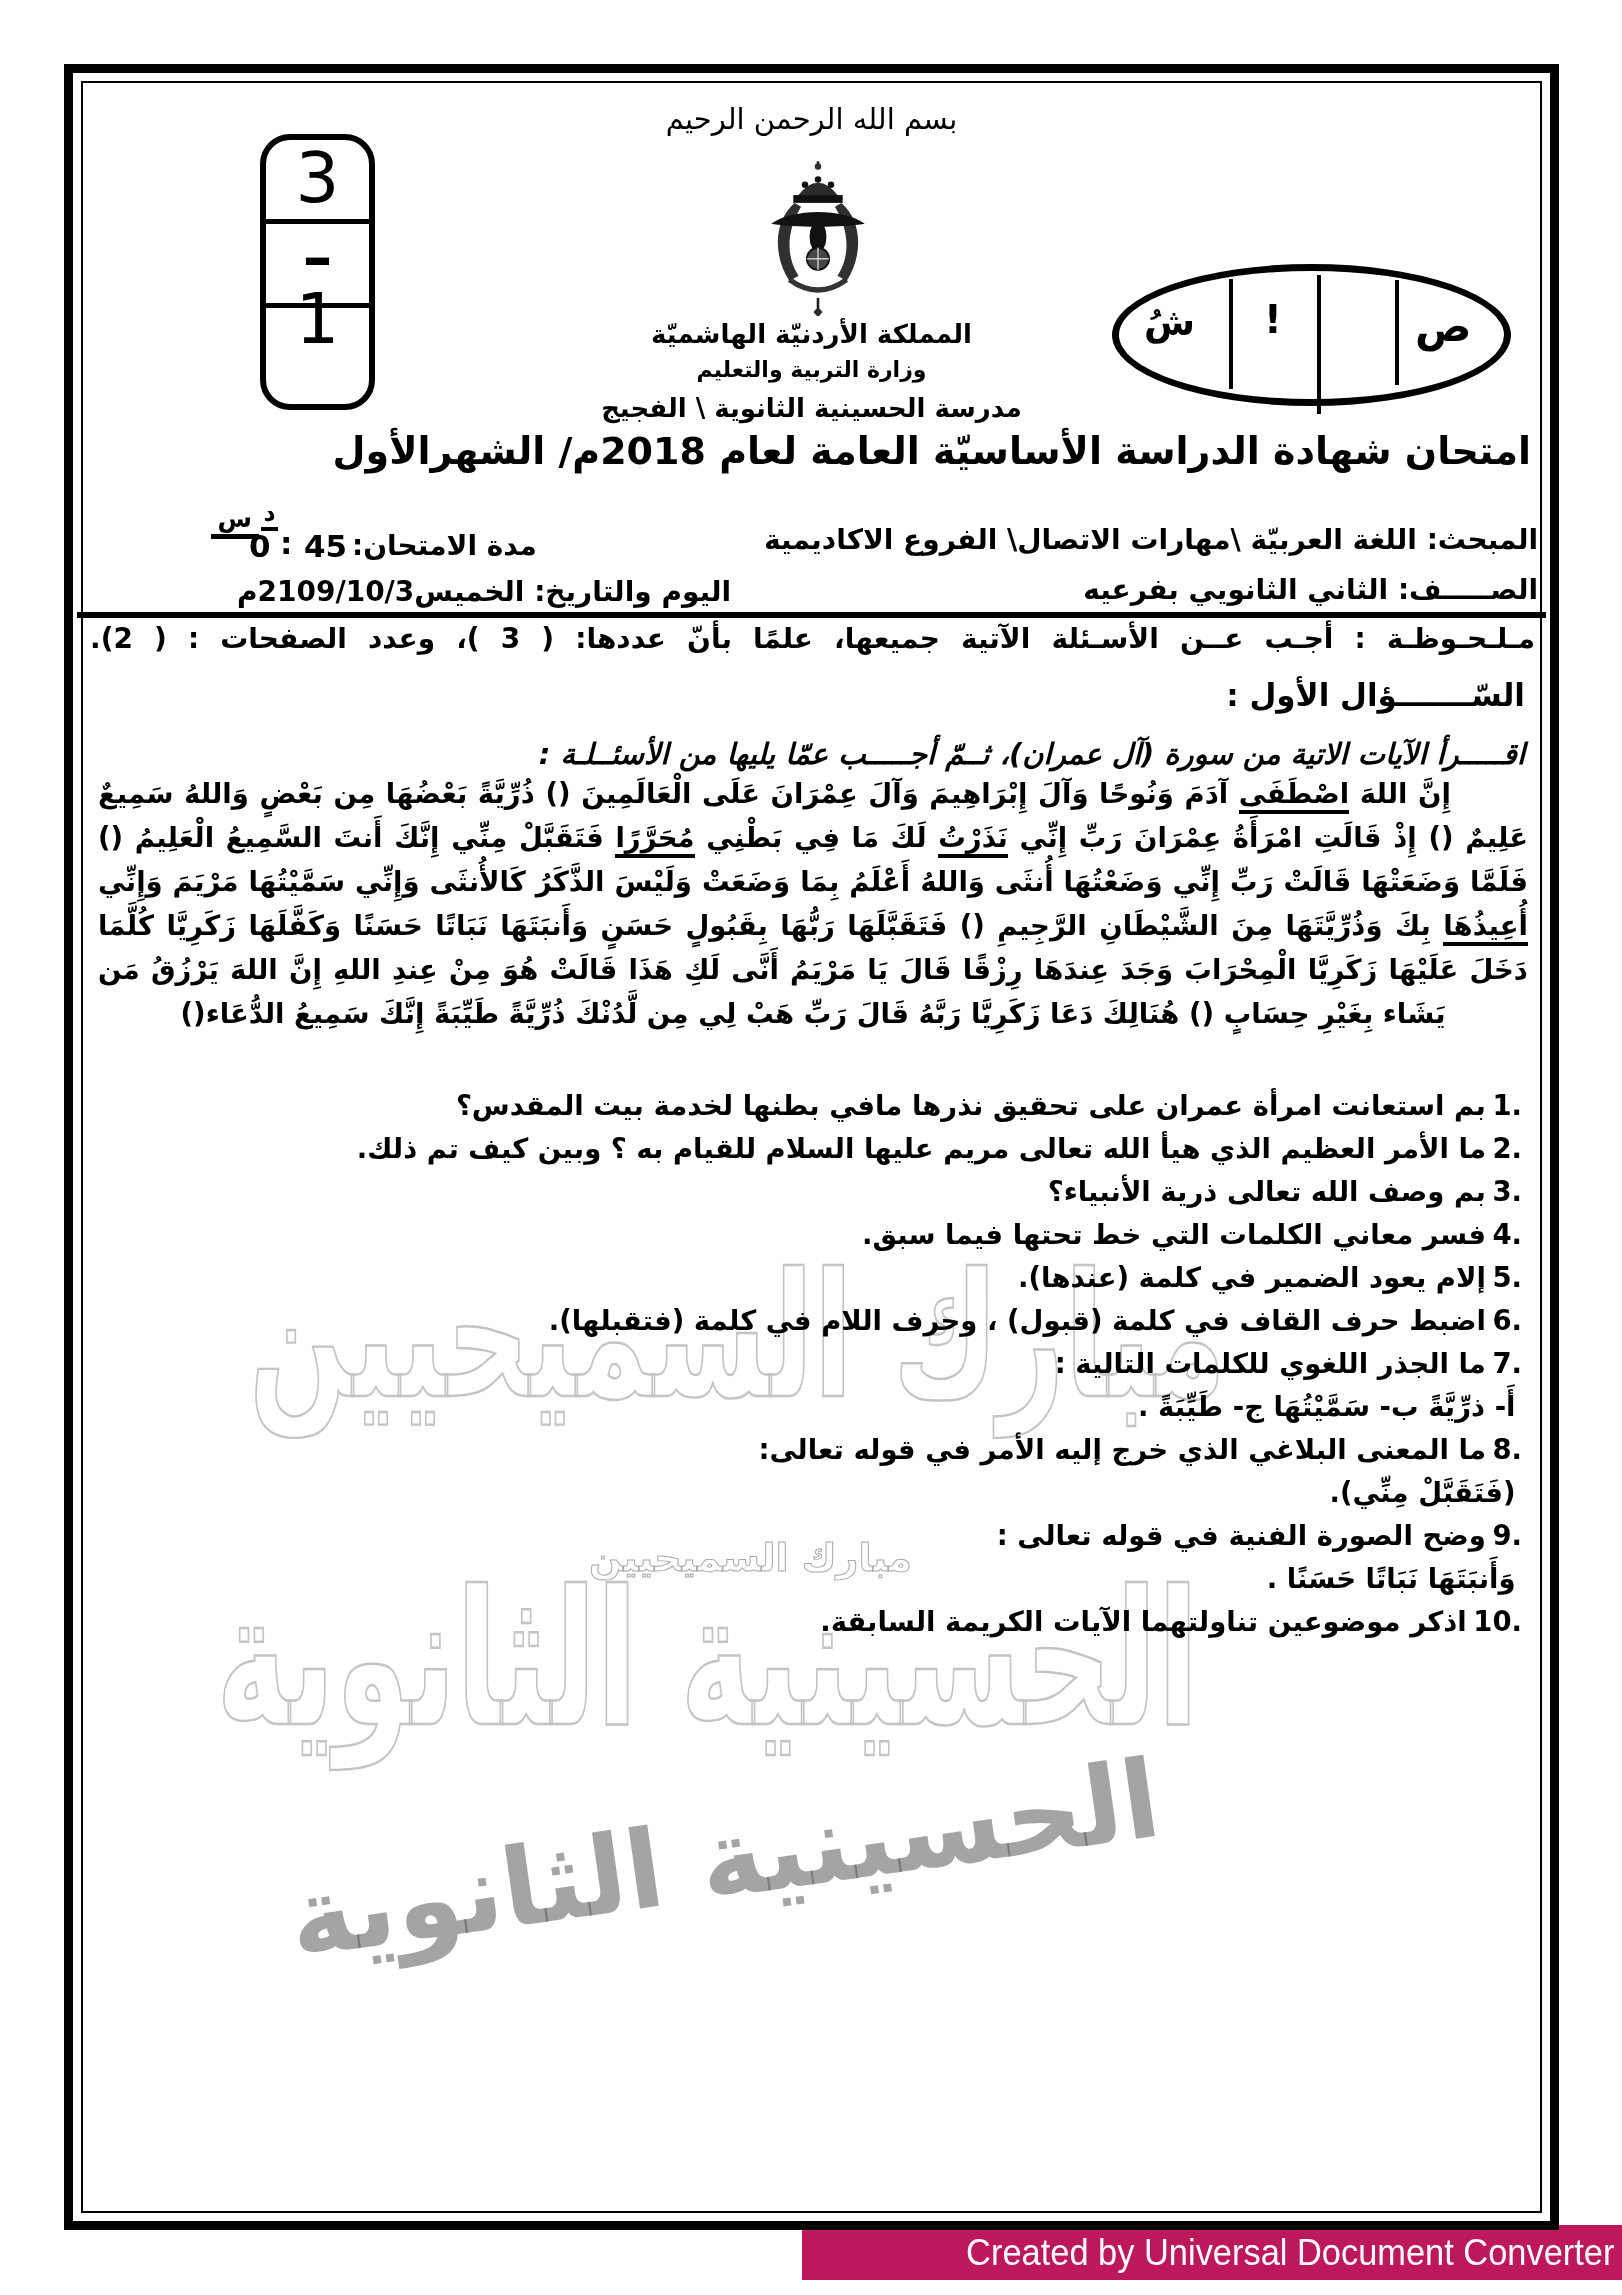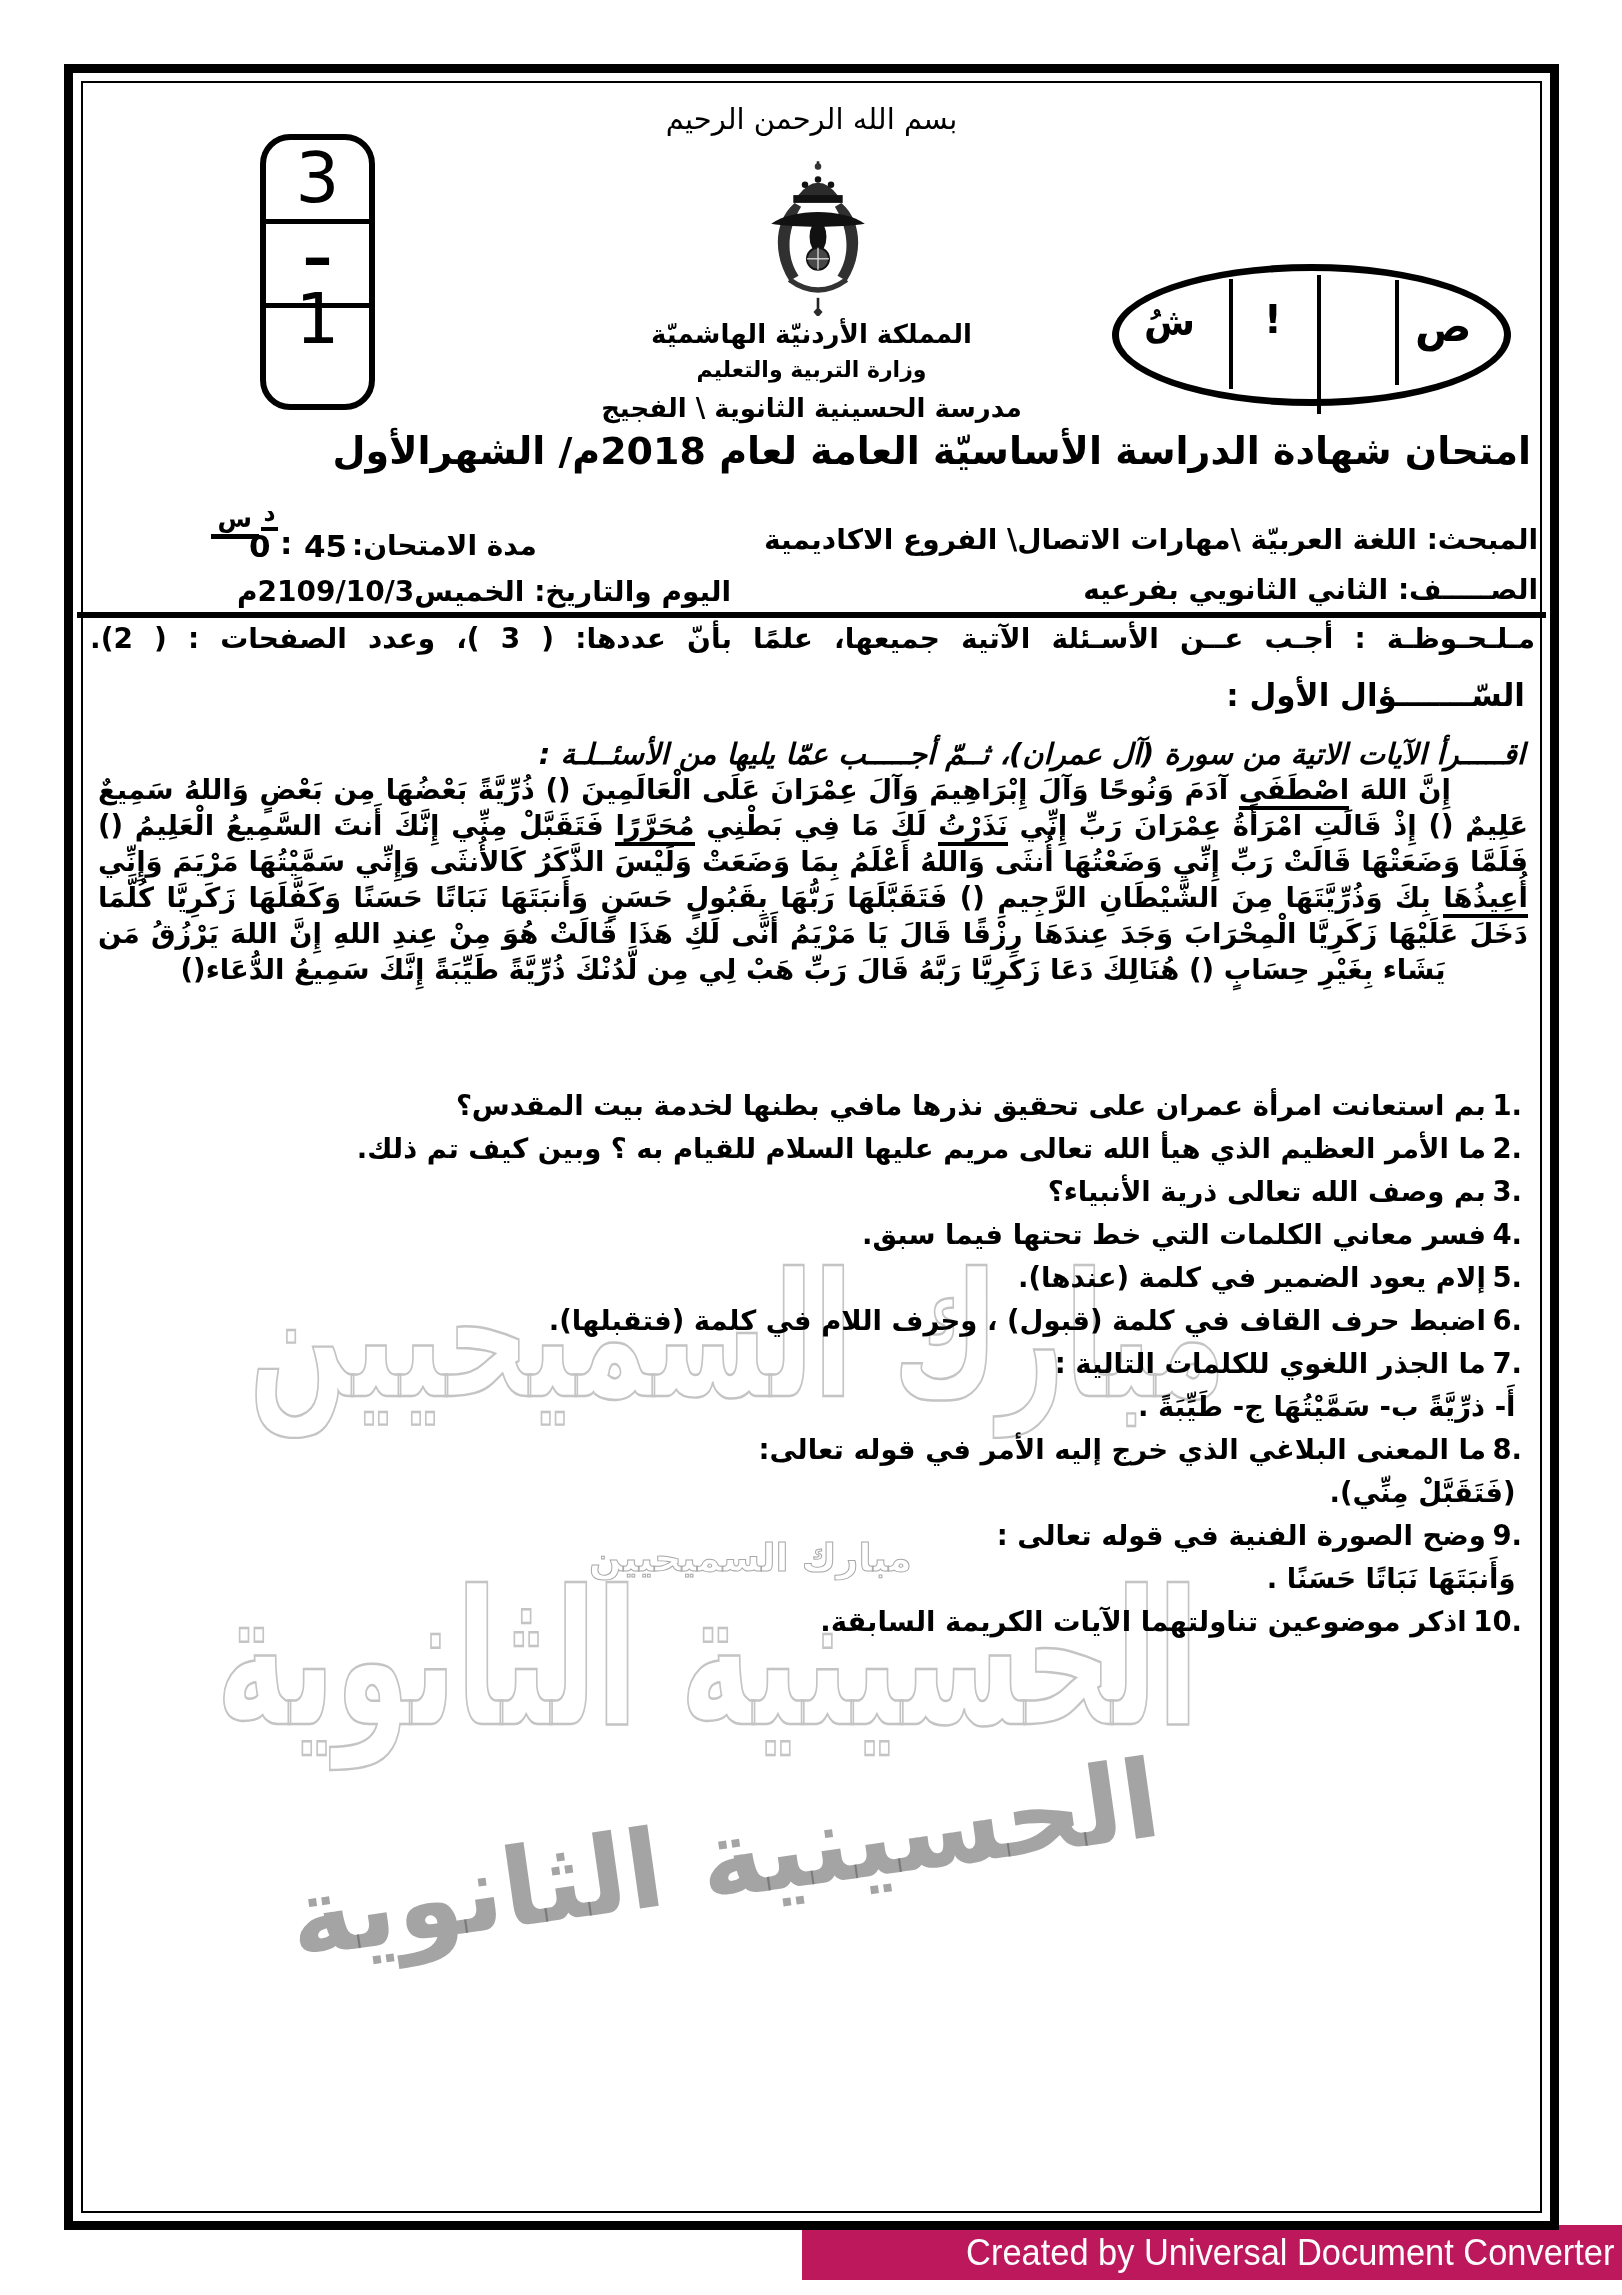--- a/index.html
+++ b/index.html
@@ -48,21 +48,21 @@
   .du-label{left:175px;top:30px;font-size:28px;direction:rtl;}
   .rule{position:absolute;left:77px;right:77px;top:612px;height:5.9px;background:#000;z-index:2;}
   
   .note{position:absolute;left:90px;right:88px;top:622px;font-size:28px;font-weight:bold;direction:rtl;
         text-align:justify;text-align-last:justify;z-index:2;}
   .q-header{position:absolute;right:98px;top:677px;font-size:31px;font-weight:bold;direction:rtl;z-index:2;}
   .instruction{position:absolute;right:98px;left:98px;top:737px;font-size:29px;font-weight:bold;font-style:italic;
                direction:rtl;text-align:right;z-index:2;}
   
   .quran{position:absolute;left:98px;right:95px;top:771px;font-size:27.5px;font-weight:bold;direction:rtl;
-         text-align:justify;text-align-last:center;text-indent:77px;line-height:36px;z-index:2;margin:0;}
+         text-align:justify;text-align-last:center;text-indent:77px;line-height:44px;z-index:2;margin:0;}
   .quran u{text-decoration:none;border-bottom:4.6px solid #000;padding-bottom:0.7px;}
   
   .questions{position:absolute;left:98px;right:101px;top:1084px;direction:rtl;text-align:right;z-index:2;}
   .q-line{font-size:27.5px;font-weight:bold;line-height:43px;white-space:nowrap;}
   .q-num{display:inline-block;margin-left:6.5px;}
   
   .wm{position:absolute;direction:rtl;white-space:nowrap;z-index:1;pointer-events:none;font-weight:bold;}
   .wm-outline{color:transparent;-webkit-text-stroke:1.6px #c4c4c4;}
   .wm1{left:249px;top:1235px;font-size:115px;transform:scaleY(1.5);transform-origin:left top;}
   .wm2{left:216px;top:1550px;font-size:121px;transform:scaleY(1.55);transform-origin:left top;}

